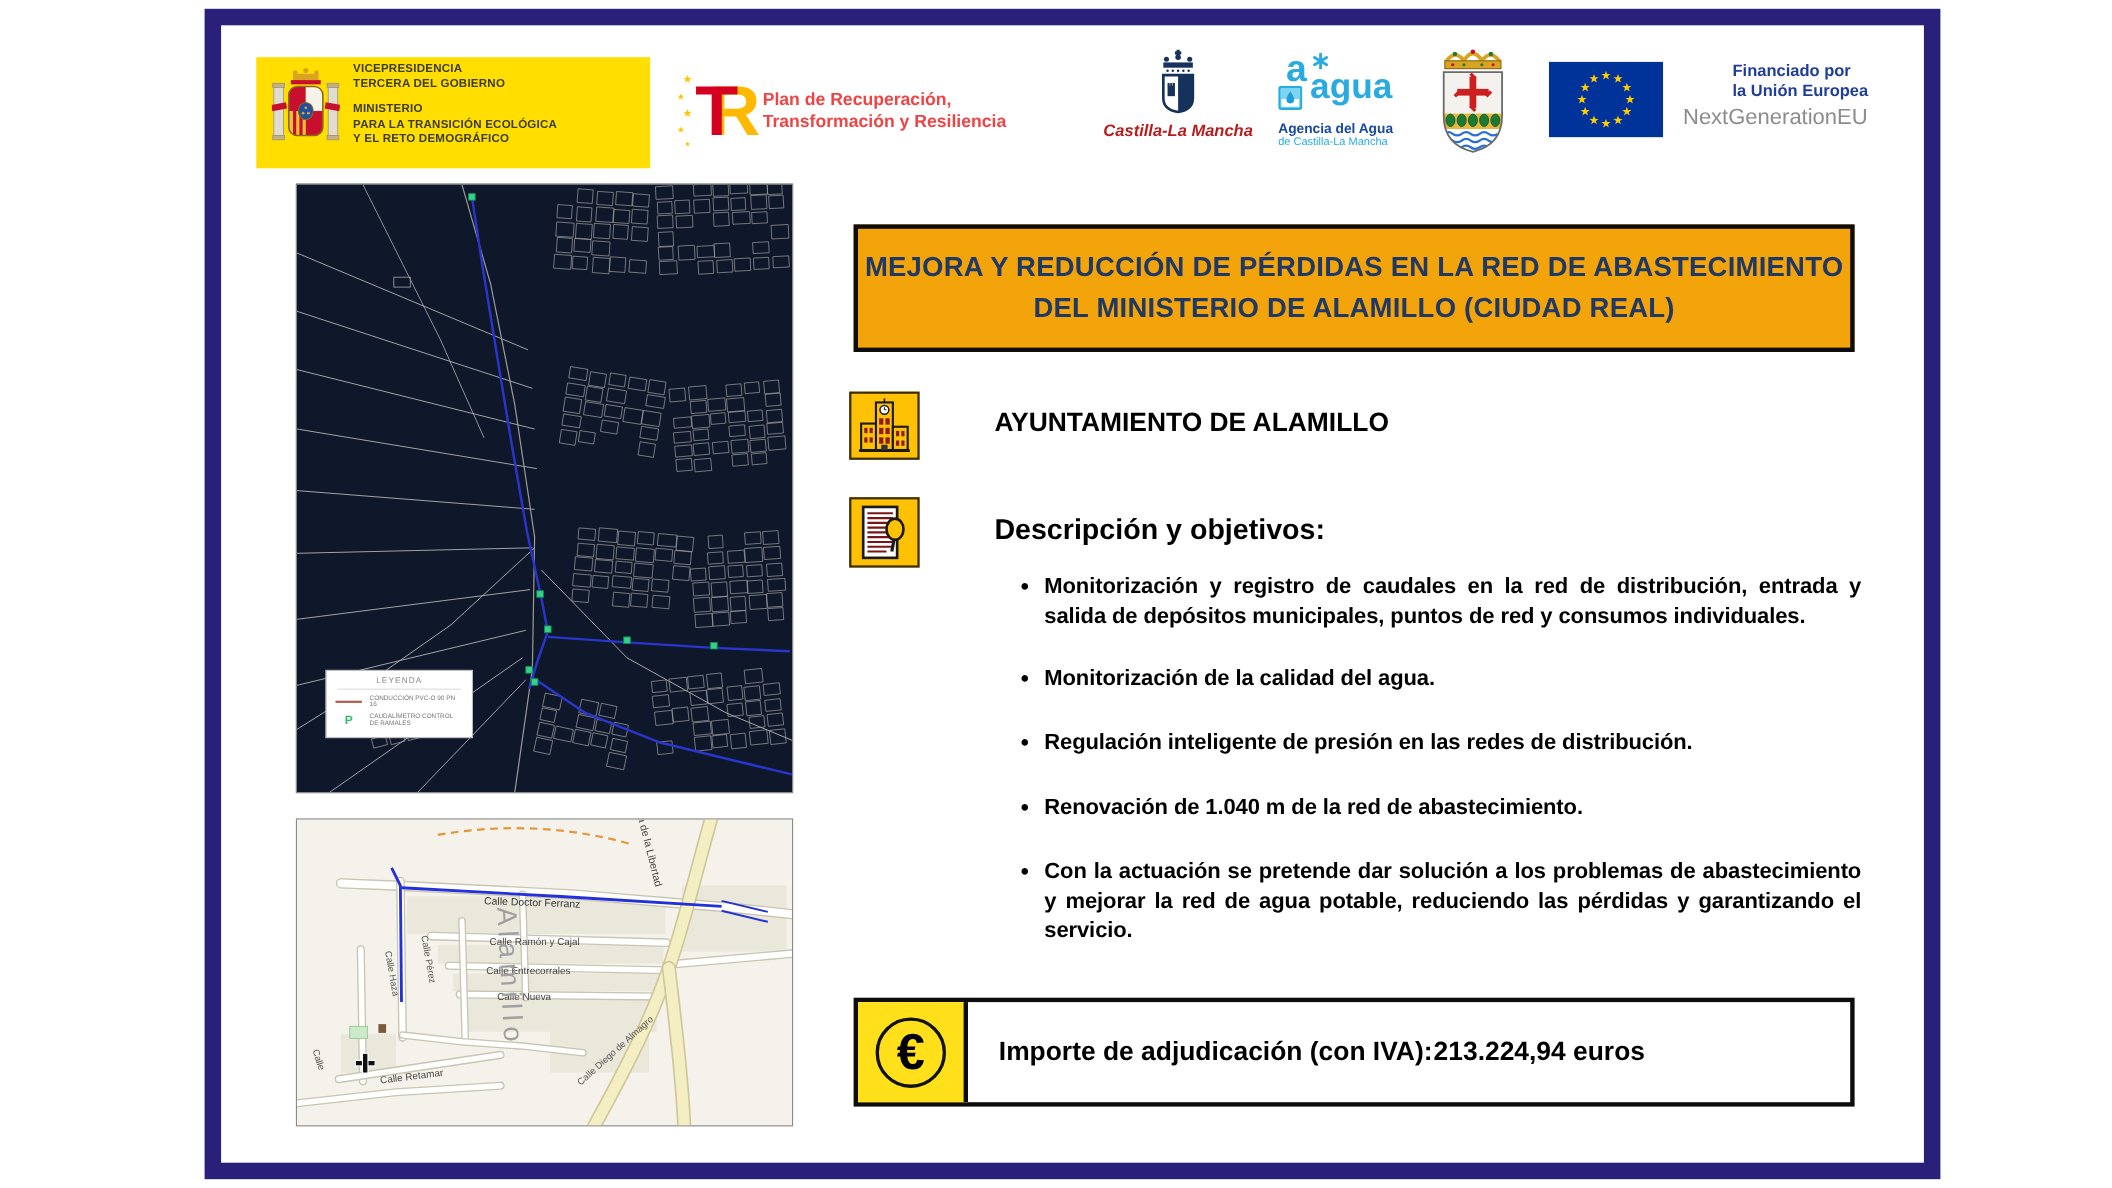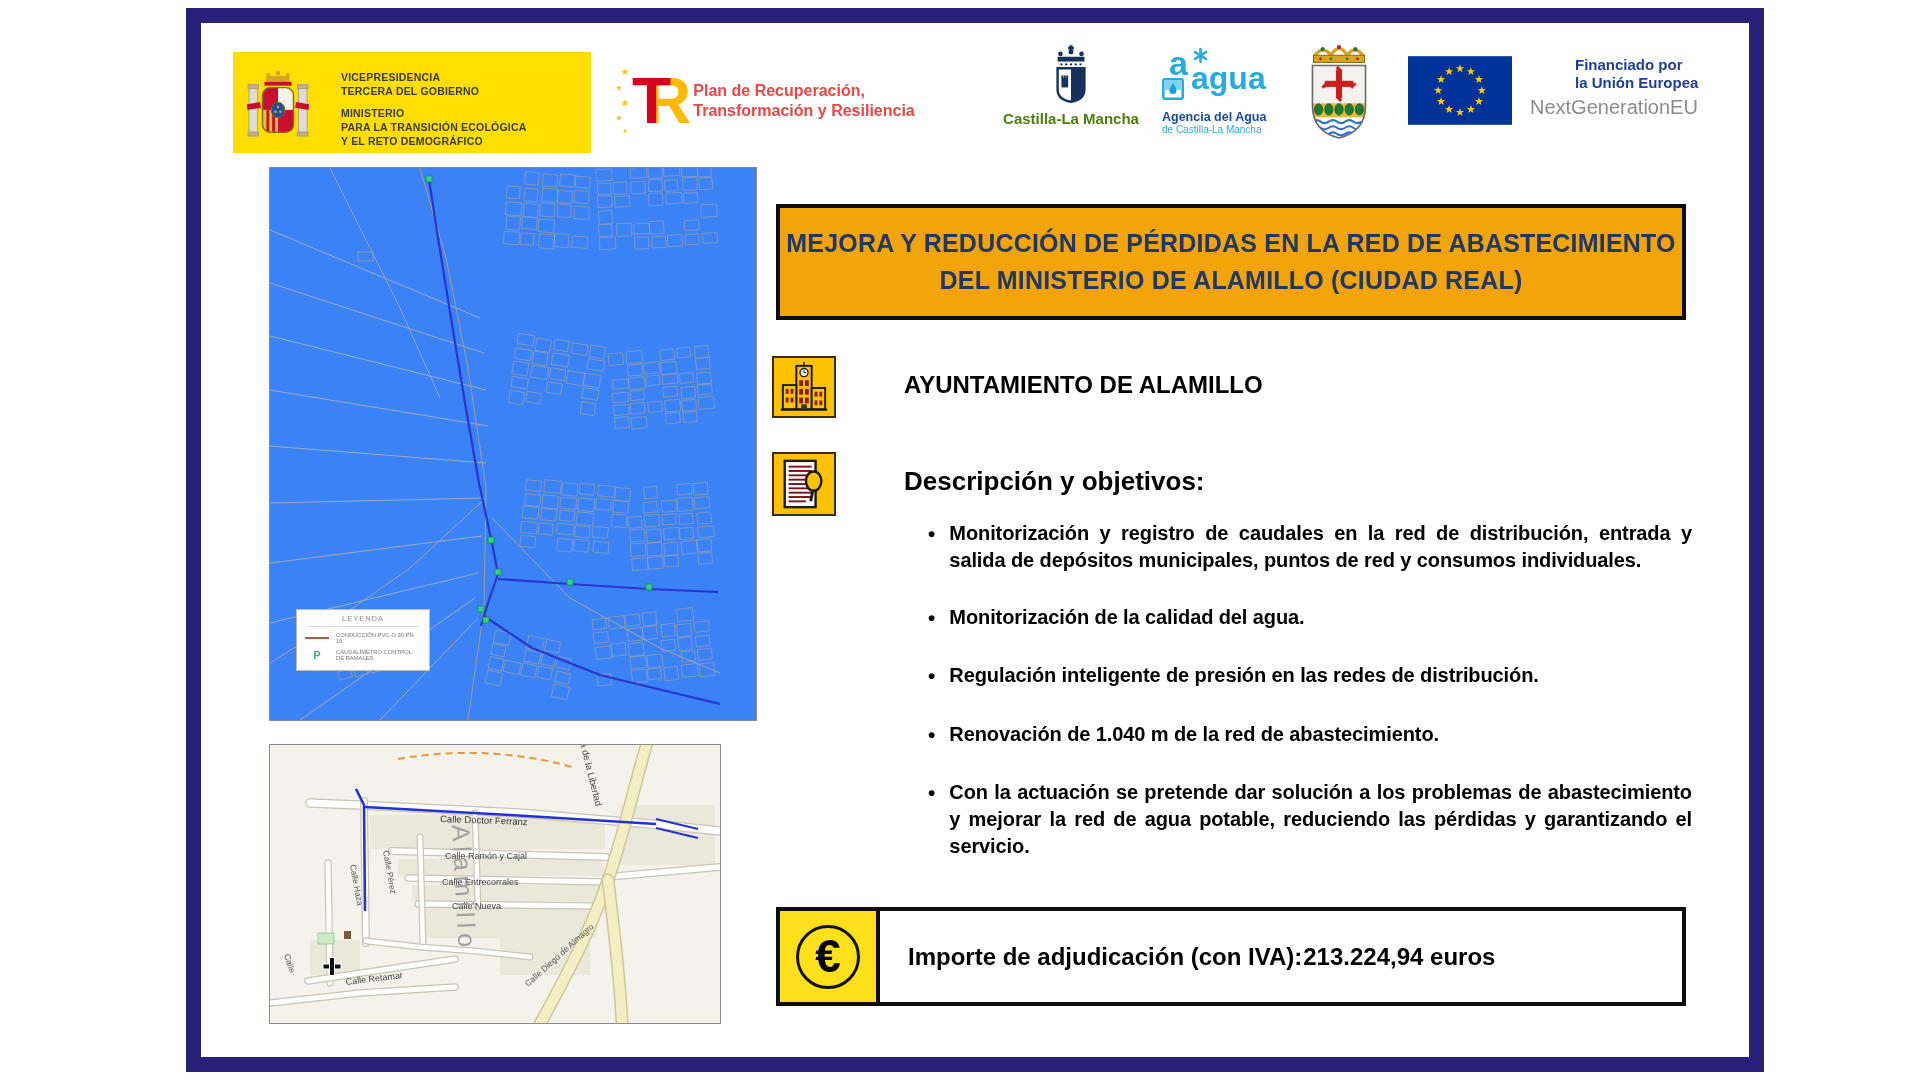--- a/index.html
+++ b/index.html
@@ -2,46 +2,46 @@
 <html><head>
 <meta charset="utf-8">
 <style>
   html,body{margin:0;padding:0;background:#fff;}
   .canvas{position:relative;width:1920px;height:1080px;background:#fff;overflow:hidden;
           font-family:"Liberation Sans",sans-serif;color:#000;}
   .frame{position:absolute;left:186px;top:8px;width:1578px;height:1064px;
          border:15px solid #29207A;background:#fff;box-sizing:border-box;}
   
   .ministry-box{position:absolute;left:233px;top:52px;width:358px;height:101px;background:#FFDE00;
-                display:flex;align-items:flex-end;padding:4px 8px 4px 14px;box-sizing:border-box;gap:20px;}
+                display:flex;align-items:flex-start;padding:4px 8px 4px 14px;box-sizing:border-box;}
   .ministry-text{font-size:10.5px;font-weight:700;color:#3c3c30;line-height:1.32;letter-spacing:.2px;margin-left:12px;}
   .ministry-text .grp2{margin-top:9px;}
   .tr-block{position:absolute;left:612px;top:56px;height:90px;display:flex;align-items:center;}
   .tr-glyph{position:relative;display:flex;align-items:center;height:90px;}
   .tr-t{font-size:64px;font-weight:900;color:#D5001F;position:relative;z-index:2;line-height:1;}
   .tr-r{font-size:64px;font-weight:900;color:#FFB900;margin-left:-26px;line-height:1;}
   .tr-text{margin-left:2px;font-size:16px;font-weight:700;color:#ef4444;line-height:1.22;}
   .clm-block{position:absolute;left:990px;top:44px;width:162px;text-align:center;}
-  .clm-label{font-size:15px;font-weight:700;color:#4d7c0f;margin-top:2px;}
+  .clm-label{font-size:15px;font-weight:700;color:#b91c1c;margin-top:2px;font-style:italic;}
   .agua-block{position:absolute;left:1162px;top:52px;width:134px;}
   .agua-logo{position:relative;height:54px;}
   .agua-sq{position:absolute;left:0;top:26px;}
   .agua-a{position:absolute;left:7px;top:-8px;font-size:34px;font-weight:700;color:#29ABE2;}
   .agua-star{position:absolute;left:31px;top:-4px;}
   .agua-word{position:absolute;left:29px;top:8px;font-size:32px;font-weight:700;color:#29ABE2;}
   .agua-line1{font-size:12.5px;font-weight:700;color:#1a4aa0;margin-top:4px;}
   .agua-line2{font-size:10px;color:#29ABE2;}
   .escudo-alamillo-box{position:absolute;left:1298px;top:42px;}
   .eu-block{position:absolute;left:1408px;top:56px;display:flex;align-items:flex-start;}
   .eu-text{margin-left:18px;}
   .eu-l1,.eu-l2{font-size:15px;font-weight:800;color:#1F3E99;line-height:1.18;margin-left:45px;}
   .eu-l3{font-size:20px;color:#8c8c8c;margin-top:5px;}
   
-  .network-map{position:absolute;left:269px;top:167px;width:488px;height:554px;border:1px solid #8a8a8a;
-               background:#3b82f6;box-sizing:border-box;overflow:hidden;}
+  .network-map{position:absolute;left:269px;top:167px;width:452px;height:554px;border:1px solid #8a8a8a;
+               background:#0f172a;box-sizing:border-box;overflow:hidden;}
   .legend{position:absolute;left:26px;top:441px;width:134px;height:62px;border:1px solid #bbb;background:#fff;box-sizing:border-box;}
   .legend-title{font-size:7.5px;color:#8a8a8a;text-align:center;letter-spacing:1px;padding:4px 0 3px;
                 border-bottom:1px solid #ddd;margin:0 10px;}
   .legend-row{display:flex;align-items:center;gap:7px;padding:5px 8px 0;font-size:5.8px;color:#777;}
   .legend-line{width:24px;height:2px;background:#b05a4a;flex:none;}
   .legend-p{width:24px;text-align:center;font-size:11px;font-weight:700;color:#2dbd6e;flex:none;line-height:1;}
   .street-map{position:absolute;left:269px;top:744px;width:452px;height:280px;border:1px solid #8a8a8a;
               background:#f4f2ea;box-sizing:border-box;overflow:hidden;}
   
   .title-banner{position:absolute;left:776px;top:204px;width:910px;height:116px;background:#F3A40B;

